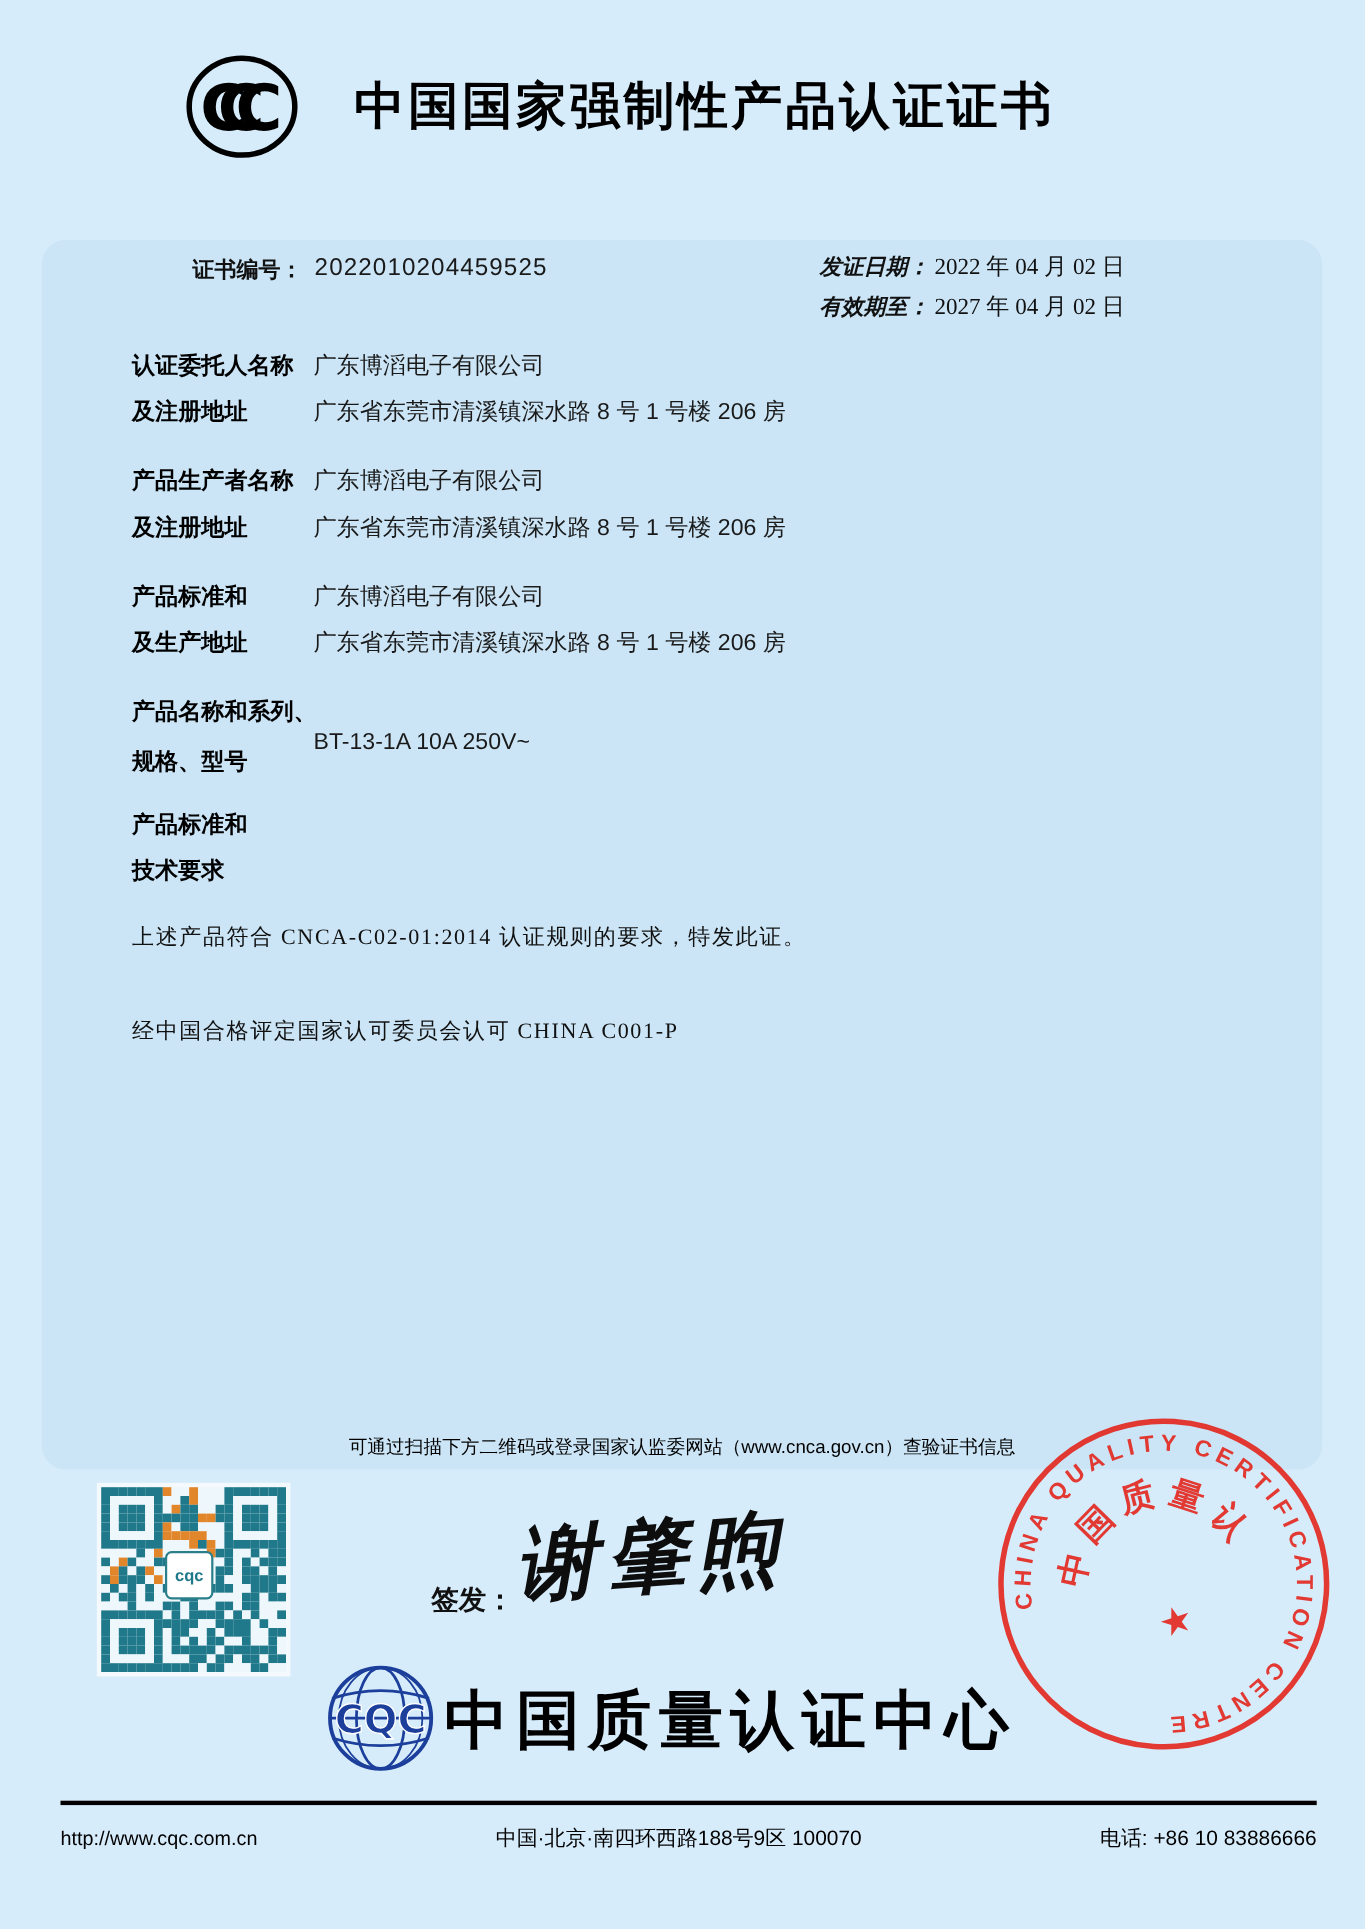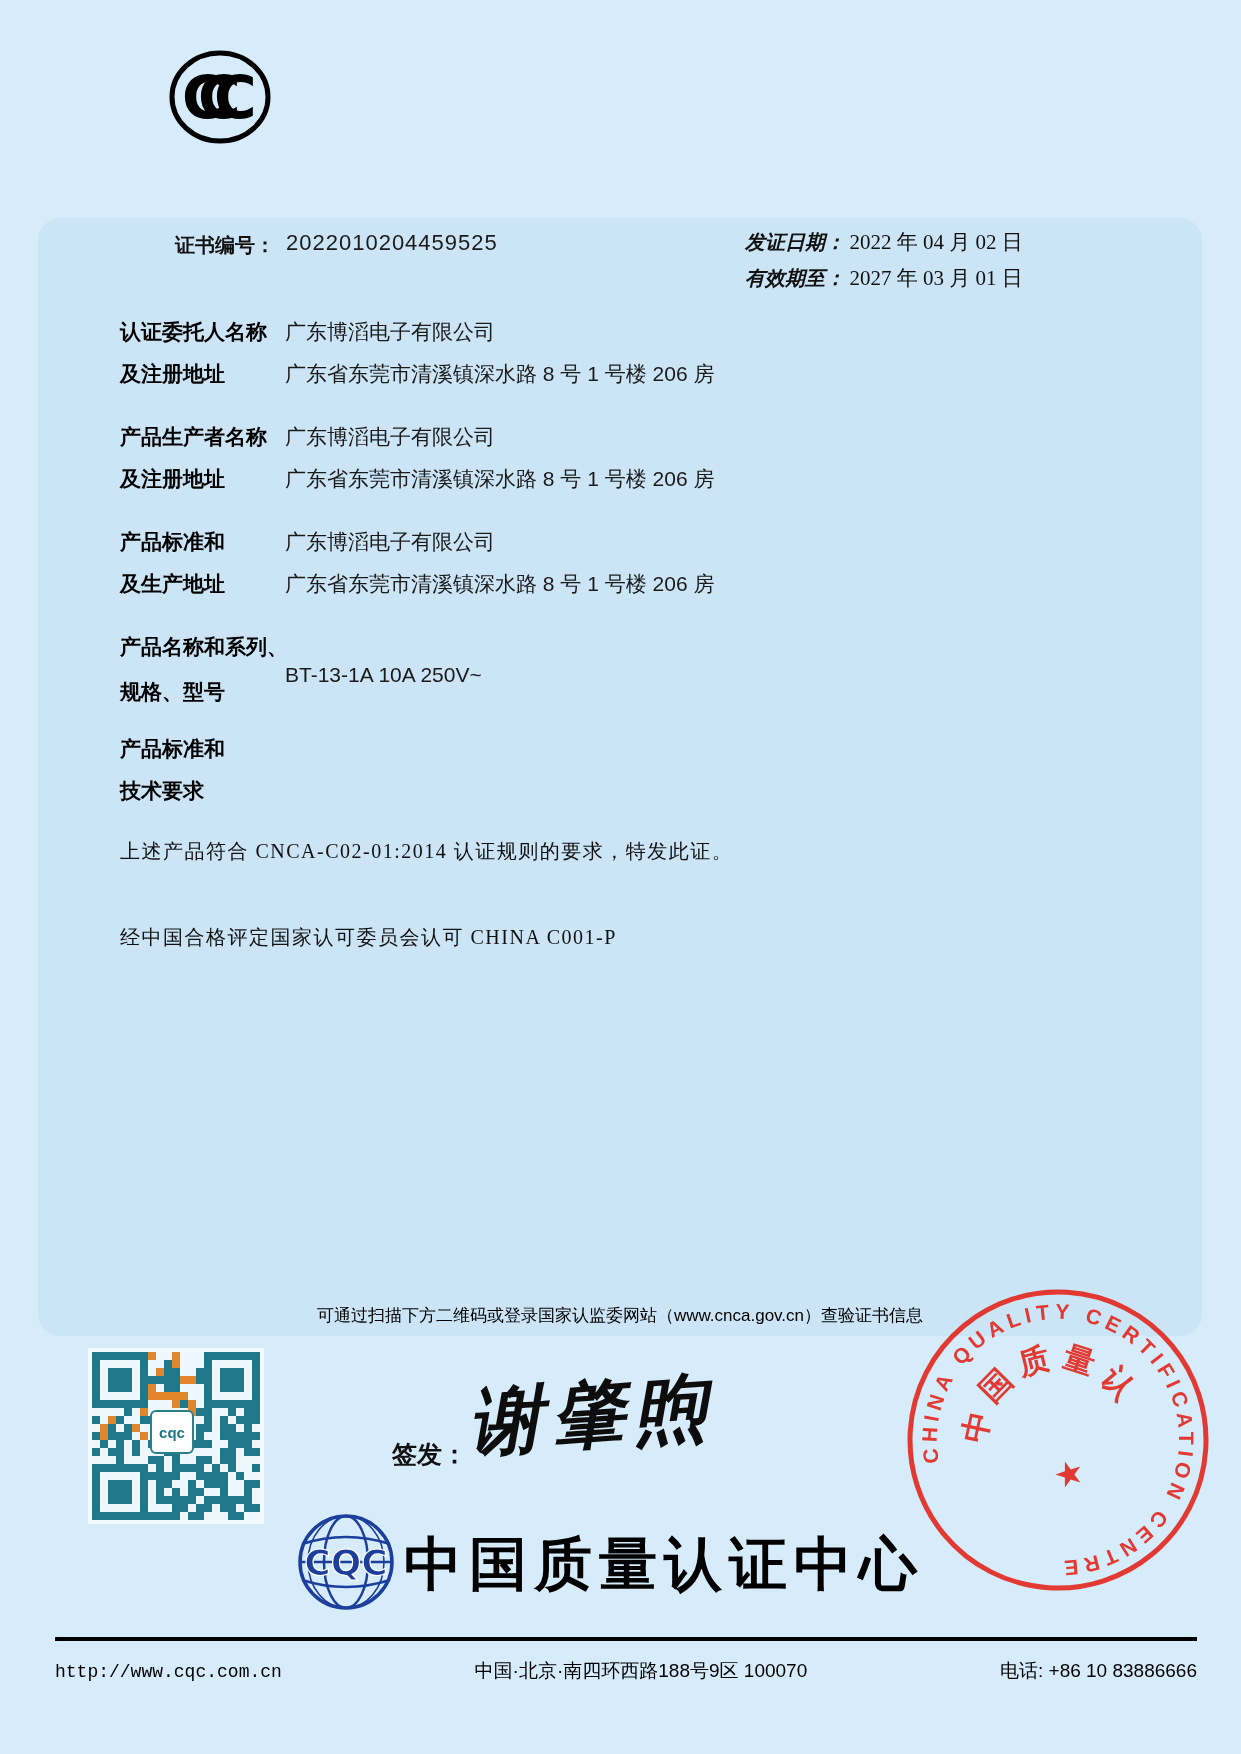--- a/index.html
+++ b/index.html
@@ -57,50 +57,51 @@
     letter-spacing:7px; color:#000;
   }
   #stamp { position:absolute; left:900px; top:1282px; width:316px; height:316px; opacity:0.92; }
   
   #footer-rule { position:absolute; left:55px; top:1637px; width:1142px; height:4px; background:#000; }
   #footer-line {
     position:absolute; left:55px; top:1658px; width:1142px;
     display:flex; justify-content:space-between; align-items:baseline;
     font-size:19px; color:#000;
   }
-  #footer-website { font-family:Liberation Mono, monospace; font-size:18px; }
+  #footer-website { font-family:Liberation Sans, sans-serif; font-size:18px; }
   #footer-address { font-size:19px; }
   #footer-phone { font-size:19px; }
 </style>
 </head>
 <body>
 
 <div id="page" style="background: rgb(215, 236, 251);">
 
   <svg id="ccc-logo" viewBox="0 0 104 94">
     <ellipse cx="52" cy="47" rx="48" ry="44" fill="none" stroke="#000" stroke-width="5"></ellipse>
     <g font-family="DejaVu Sans, sans-serif" font-weight="900" font-size="58" fill="#000">
       <text x="14" y="68">C</text>
       <text x="30" y="68">C</text>
       <text x="46" y="68">C</text>
     </g>
   </svg>
+  <div id="cert-title">中国国家强制性产品认证证书</div>
 
   <div id="panel" style="background: rgb(203, 229, 246);">
 
     <span class="abs kai" id="cert-no-label">证书编号：</span>
     <span class="abs val" id="cert-no-value">2022010204459525</span>
 
     <div class="date-row" id="issue-row">
       <span class="kai date-label">发证日期：</span>
       <span class="kai date-value">2022 年 04 月 02 日</span>
     </div>
     <div class="date-row" id="expiry-row">
       <span class="kai date-label">有效期至：</span>
-      <span class="kai date-value">2027 年 03 月 01 日</span>
+      <span class="kai date-value">2027 年 04 月 02 日</span>
     </div>
 
     <span class="abs lbl" style="left:82px; top:100px;">认证委托人名称</span>
     <span class="abs lbl" style="left:82px; top:142px;">及注册地址</span>
     <span class="abs val" style="left:247px; top:100px;">广东博滔电子有限公司</span>
     <span class="abs val" style="left:247px; top:142px;">广东省东莞市清溪镇深水路 8 号 1 号楼 206 房</span>
 
     <span class="abs lbl" style="left:82px; top:205px;">产品生产者名称</span>
     <span class="abs lbl" style="left:82px; top:247px;">及注册地址</span>
     <span class="abs val" style="left:247px; top:205px;">广东博滔电子有限公司</span>

